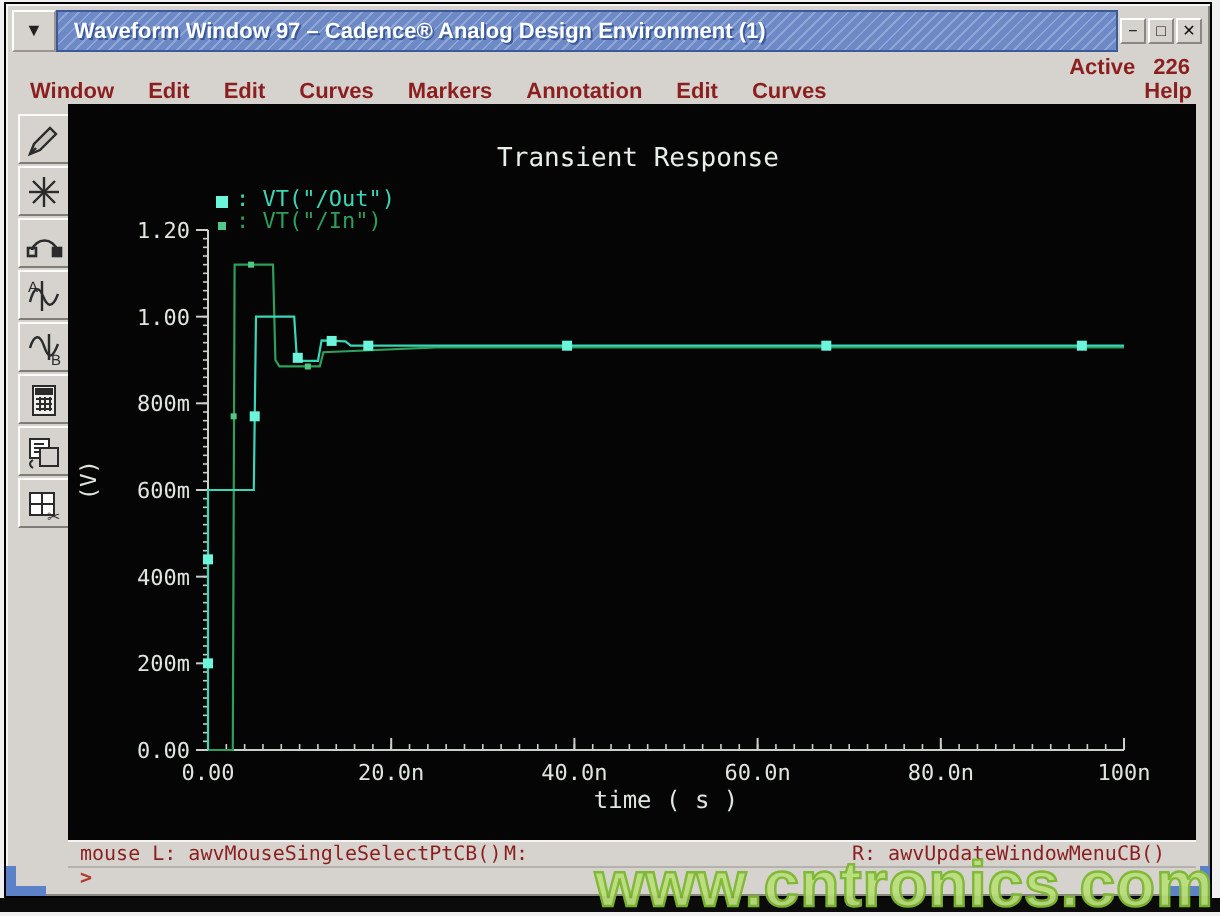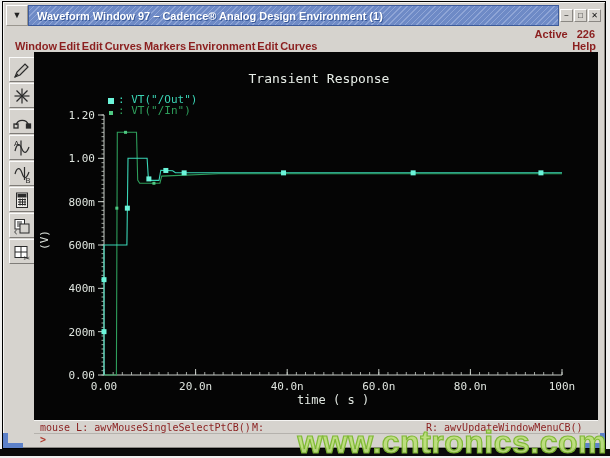--- a/index.html
+++ b/index.html
@@ -17,21 +17,21 @@
           background:repeating-linear-gradient(135deg,#6e8ac6 0 3px,#8fa5d6 3px 4px);
           border:1px solid #3c5globale;border:1px solid #3c5a9a;}
   .title-text{color:#fff;font-size:11px;font-weight:bold;text-shadow:1px 1px 0 #3a5a9a;white-space:nowrap;}
   .tb-controls{display:flex;align-items:center;background:#d6d3ce;padding:0 1px;gap:1px;}
   .tb-btn{width:13px;height:13px;background:#d6d3ce;border:1px solid #8a8783;border-top-color:#fff;border-left-color:#fff;
           display:flex;align-items:center;justify-content:center;padding:0;font-size:8px;line-height:1;color:#111;cursor:default;}
   
   .active-row{position:absolute;top:26px;right:10px;display:flex;gap:9px;
           color:#8b1f1f;font-size:11px;font-weight:bold;}
   .menubar{position:absolute;left:12px;top:37px;right:9px;height:14px;display:flex;align-items:center;}
-  .menus{display:flex;gap:2px;}
+  .menus{display:flex;gap:17px;}
   .menu-item{color:#8b1f1f;font-size:11px;font-weight:bold;white-space:nowrap;cursor:default;}
   .help-item{margin-left:auto;color:#8b1f1f;font-size:11px;font-weight:bold;cursor:default;}
   
   .toolbar{position:absolute;left:4px;top:55px;width:29px;}
   .tool-btn{width:26px;height:25px;margin:0 auto 1px auto;background:#d6d3ce;display:flex;align-items:center;justify-content:center;
           border:1px solid #7f7c78;border-top-color:#fbfbfb;border-left-color:#fbfbfb;padding:0;cursor:default;}
   .tool-btn svg{display:block;}
   
   .plot{position:absolute;left:31px;top:50px;width:564px;height:368px;background:#050505;}
   .plot svg{display:block;}
@@ -87,21 +87,21 @@
       <span>226</span>
     </div>
 
     <div class="menubar">
       <div class="menus">
           <span class="menu-item">Window</span>
           <span class="menu-item">Edit</span>
           <span class="menu-item">Edit</span>
           <span class="menu-item">Curves</span>
           <span class="menu-item">Markers</span>
-          <span class="menu-item">Environment</span>
+          <span class="menu-item">Annotation</span>
           <span class="menu-item">Edit</span>
           <span class="menu-item">Curves</span>
         </div>
       <span class="help-item">Help</span>
     </div>
 
     <div class="toolbar">
       <button class="tool-btn">
         <svg width="20" height="20" viewBox="0 0 20 20" fill="none" stroke="#2b2b2b" stroke-width="1.2">
           <path d="M3 17 L5 12 L13 4 L16 7 L8 15 Z" fill="#c9c6c0"></path>

